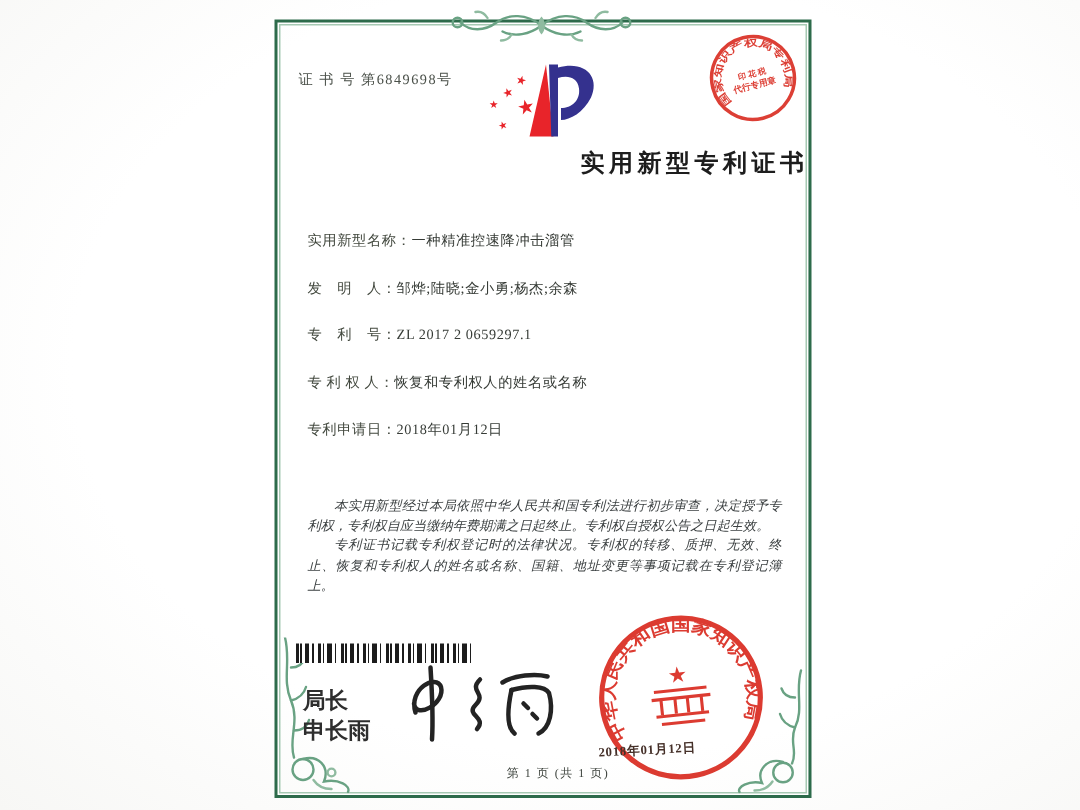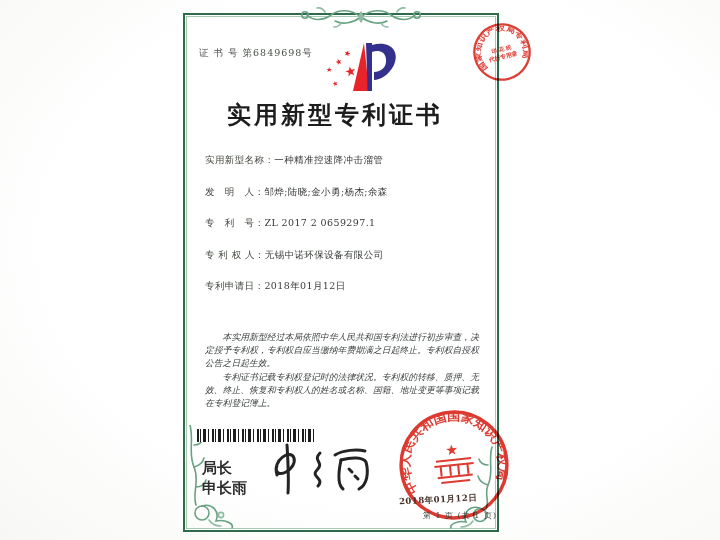--- a/index.html
+++ b/index.html
@@ -6,34 +6,35 @@
   body{
     width:720px;height:540px;overflow:hidden;
     background:#ffffff;
     font-family:"DejaVu Serif", serif;
   }
   .stage{
     position:relative;width:720px;height:540px;
     background:radial-gradient(ellipse at 55% 45%, #ffffff 62%, #f7f7f5 100%);
   }
   .cert{
-    position:absolute;left:183px;top:13px;width:316px;height:519px;
+    position:absolute;left:183px;top:13px;width:358px;height:519px;
     box-sizing:border-box;
     border:2px solid #2d6b4b;
     box-shadow: inset 0 0 0 1px #ffffff, inset 0 0 0 2px #a6c9b3;
     background:transparent;
+    font-family:Liberation Serif, serif;
   }
   .cert-number{
     position:absolute;left:14px;top:32px;
     font-size:9.5px;color:#4a5049;letter-spacing:1px;
   }
   .logo{position:absolute;left:138px;top:24px;width:78px;height:60px;}
   .title{
-    position:absolute;left:0;right:12px;top:84px;
-    text-align:center;font-size:24px;font-weight:bold;color:#1d1d1d;
+    position:absolute;left:0;right:0;top:84px;
+    text-align:right;font-size:16px;font-weight:bold;color:#1d1d1d;
     letter-spacing:3px;
   }
   .fields{position:absolute;left:20px;right:16px;top:139px;}
   .field-row{font-size:9.5px;color:#3f453f;margin-bottom:18.5px;letter-spacing:0.4px;white-space:nowrap;}
   .field-row .lbl{color:#43493f;}
   .field-row .val{color:#363b36;}
   .body-text{
     position:absolute;left:20px;right:18px;top:316px;
     font-size:8.8px;line-height:13.2px;color:#3a3f40;
     text-align:justify;font-style:italic;
@@ -49,21 +50,21 @@
   .signature{position:absolute;left:78px;top:424px;width:118px;height:64px;}
   .seal-main{position:absolute;left:212px;top:393px;width:114px;height:114px;transform:rotate(-6deg);opacity:0.92;mix-blend-mode:multiply;}
   .seal-date{
     position:absolute;left:214px;top:479px;width:90px;
     font-size:8.5px;font-weight:bold;color:#453029;letter-spacing:0.5px;
     transform:rotate(-3deg);
   }
   .seal-small{position:absolute;left:286px;top:6px;width:62px;height:62px;transform:rotate(-14deg);opacity:0.9;mix-blend-mode:multiply;}
   .footer{
     position:absolute;left:20px;right:0;top:495px;
-    text-align:right;font-size:8px;color:#3c423c;letter-spacing:1px;
+    text-align:center;font-size:8px;color:#3c423c;letter-spacing:1px;
   }
   .ornament{position:absolute;}
   .orn-top{left:110px;top:-12px;width:132px;height:28px;}
   .orn-bl{left:1px;bottom:1px;width:52px;height:104px;}
   .orn-br{right:1px;bottom:1px;width:52px;height:104px;transform:scaleX(-1);}
 </style>
 </head>
 <body>
 
 <div class="stage">
@@ -121,21 +122,21 @@
       <div class="field-row">
         <span class="lbl">实用新型名称：</span><span class="val">一种精准控速降冲击溜管</span>
       </div>
       <div class="field-row">
         <span class="lbl">发　明　人：</span><span class="val">邹烨;陆晓;金小勇;杨杰;余森</span>
       </div>
       <div class="field-row">
         <span class="lbl">专　利　号：</span><span class="val">ZL 2017 2 0659297.1</span>
       </div>
       <div class="field-row">
-        <span class="lbl">专 利 权 人：</span><span class="val">无锡中诺环保设备有限公司</span>
+        <span class="lbl">专 利 权 人：</span><span class="val">恢复和专利权人的姓名或名称</span>
       </div>
       <div class="field-row">
         <span class="lbl">专利申请日：</span><span class="val">2018年01月12日</span>
       </div>
     </div>
 
     <div class="body-text">
       <p>本实用新型经过本局依照中华人民共和国专利法进行初步审查，决定授予专利权，专利权自应当缴纳年费期满之日起终止。专利权自授权公告之日起生效。</p>
       <p>专利证书记载专利权登记时的法律状况。专利权的转移、质押、无效、终止、恢复和专利权人的姓名或名称、国籍、地址变更等事项记载在专利登记簿上。</p>
     </div>

